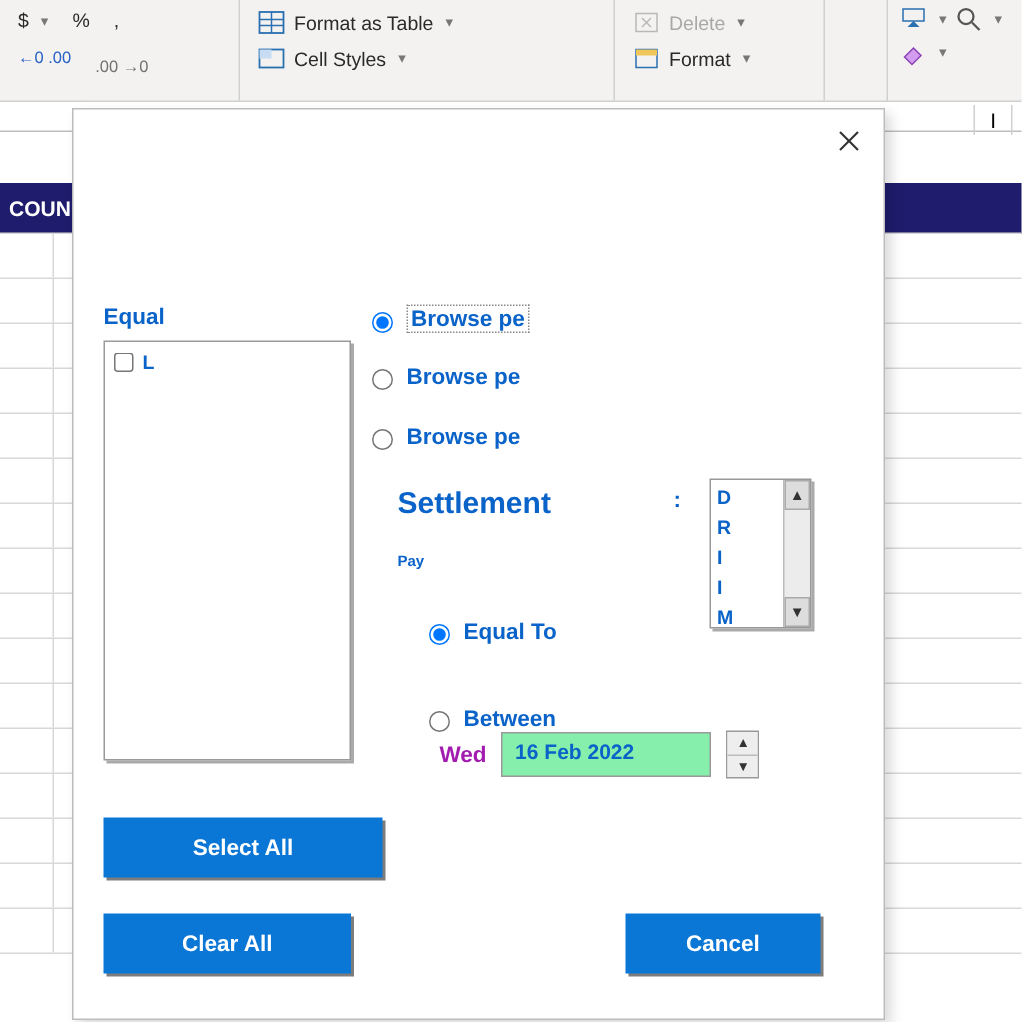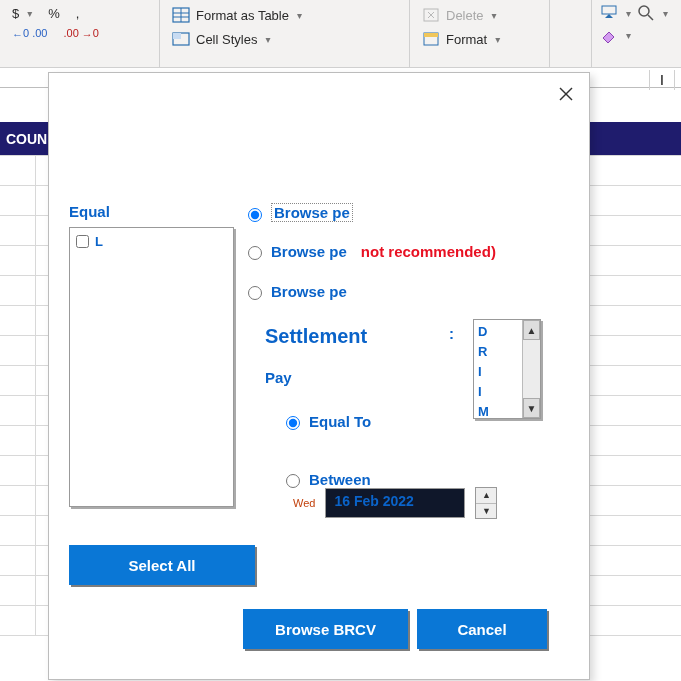--- a/index.html
+++ b/index.html
@@ -147,21 +147,21 @@
   .not-rec { color:#e81123; font-weight:bold; margin-left:8px; }
   .bluepart { color:#0a63c9; }
 
   .settlement-label {
     position:absolute; top:252px; left:216px;
     color:#0a63c9; font-weight:bold; font-size:20px;
   }
   .colon { position:absolute; top:252px; left:400px; color:#0a63c9; font-weight:bold; font-size:15px; }
   .pay-label {
     position:absolute; top:296px; left:216px;
-    color:#0a63c9; font-weight:bold; font-size:15px;
+    color:#0a63c9; font-weight:bold; font-size:10px;
   }
   .scroll-list {
     position:absolute; top:246px; left:424px;
     width:68px; height:100px;
     border:1px solid #999;
     box-shadow:2px 2px 0 #aaa;
     background:#fff;
   }
   .scroll-list .sb {
     position:absolute; right:0; top:0; width:18px; height:100%;
@@ -180,23 +180,23 @@
     width:42px;
   }
 
   .radio-line.eq { top:340px; left:232px; }
   .radio-line.bt { top:398px; left:232px; }
 
   .date-row {
     position:absolute; top:414px; left:244px;
     display:flex; align-items:center; gap:10px;
   }
-  .date-row .wed { color:#c2410c; font-weight:normal; font-size:11px; }
+  .date-row .wed { color:#a21caf; font-weight:bold; font-size:15px; }
   .date-box {
-    width:140px; height:30px; border:1px solid #999; background:#0f172a;
+    width:140px; height:30px; border:1px solid #999; background:#86efac;
     color:#0a63c9; font-weight:bold; font-size:14px;
     padding:4px 8px;
   }
   .spin {
     width:22px; height:32px;
     border:1px solid #999;
     display:flex; flex-direction:column;
   }
   .spin .a{flex:1;background:#eee;display:flex;align-items:center;justify-content:center;font-size:9px;border-bottom:1px solid #bbb;cursor:pointer;}
   .spin .b{flex:1;background:#eee;display:flex;align-items:center;justify-content:center;font-size:9px;cursor:pointer;}
@@ -235,21 +235,21 @@
           <span>%</span>
         </span>
       <span class="ribbon-item">
           <span>,</span>
         </span>
     </div>
     <div class="num-row" style="font-size:12px;color:#2962c4;">
       <span class="ribbon-item" style="color:#2962c4;">
         <span style="font-size:11px;">←0&nbsp;.00</span>
       </span>
-      <span class="ribbon-item" style="color:#b91c1c;">
+      <span class="ribbon-item" style="color:#737373;margin-top:12px;">
         <span style="font-size:11px;">.00&nbsp;→0</span>
       </span>
     </div>
   </div>
 
   <div class="ribbon-group" style="width:250px;">
     <div class="ribbon-item">
       <span class="ribbon-icon">
         <svg width="18" height="18" viewBox="0 0 18 18">
             <rect x="1" y="2" width="16" height="14" fill="none" stroke="#2a6fb0" stroke-width="1.2"></rect>
@@ -409,21 +409,20 @@
   </div>
 
   <label class="radio-line r1">
     <input type="radio" name="browsemode" checked="" style="">
     <span style="border:1px dotted #888;padding:0 2px;">Browse pe</span>
   </label>
 
   <label class="radio-line r2">
     <input type="radio" name="browsemode" style="">
     <span class="bluepart">Browse pe</span>
-    <span class="not-rec">not recommended)</span>
   </label>
 
   <label class="radio-line r3">
     <input type="radio" name="browsemode" style="">
     <span class="bluepart">Browse pe</span>
   </label>
 
   <div class="settlement-label">Settlement</div>
   <div class="colon">:</div>
   <div class="pay-label">Pay</div>
@@ -452,15 +451,15 @@
   <div class="date-row">
     <span class="wed">Wed</span>
     <div class="date-box"><span>16 Feb 2022</span></div>
     <div class="spin">
       <div class="a">▲</div>
       <div class="b">▼</div>
     </div>
   </div>
 
   <button class="btn selall"><span>Select All</span></button>
-  <button class="btn browse"><span>Browse BRCV</span></button>
+  <button class="btn clrall"><span>Clear All</span></button>
   <button class="btn cancel"><span>Cancel</span></button>
 </div>
 
 </body></html>

